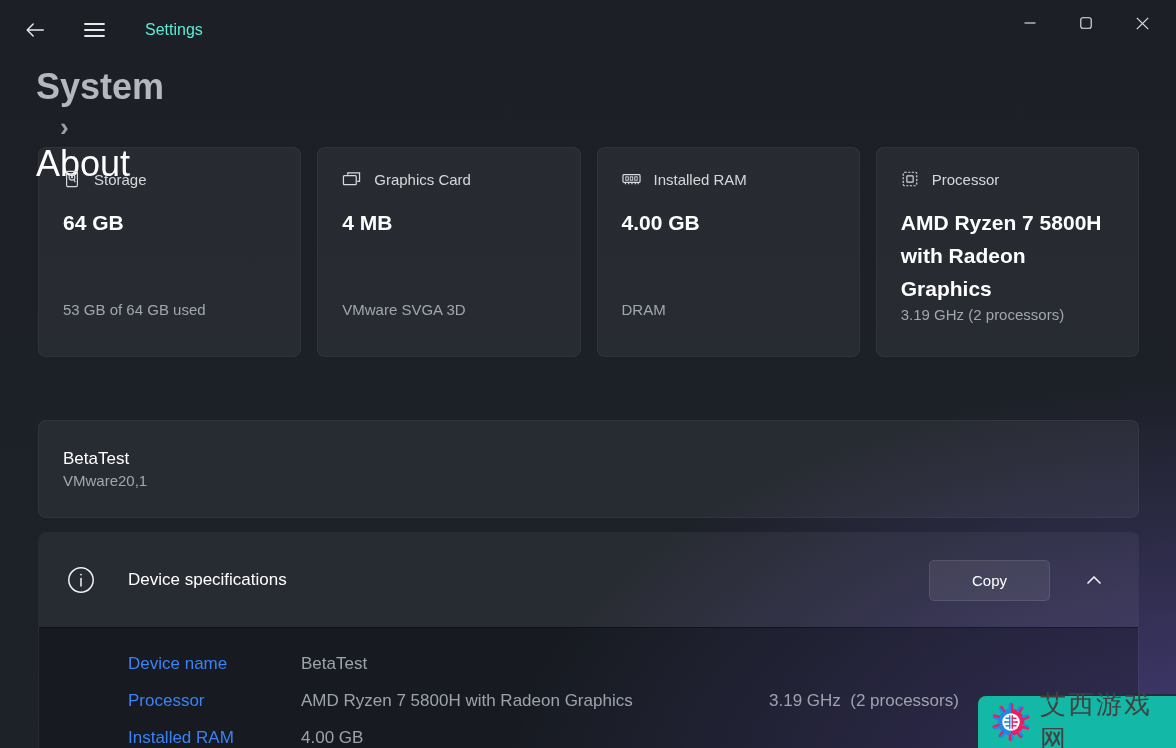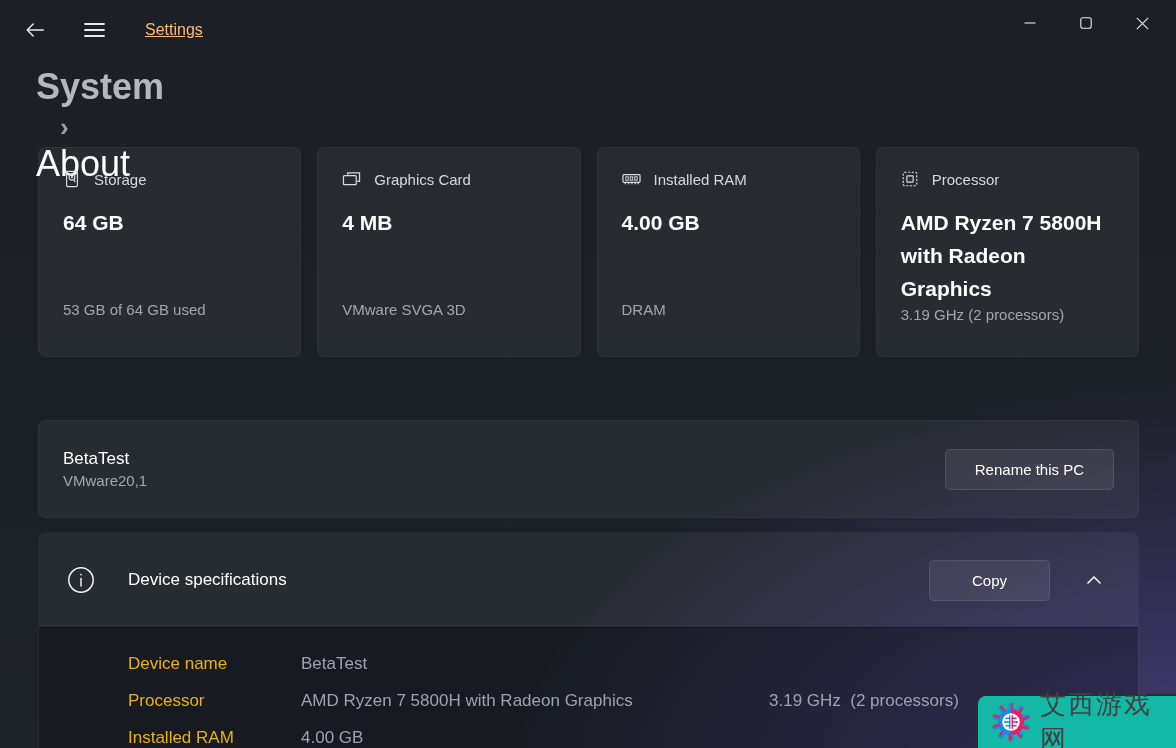--- a/index.html
+++ b/index.html
@@ -14,21 +14,21 @@
     background-color:#1c2026;
   }
 
   
   .titlebar { height:60px; display:flex; align-items:flex-start; }
   .tb-left { display:flex; align-items:center; height:60px; }
   .icon-btn { width:40px; height:36px; display:flex; align-items:center; justify-content:center;
               border-radius:5px; cursor:pointer; }
   .back-btn { margin-left:15px; }
   .menu-btn { margin-left:19px; }
-  .app-title { margin-left:31px; font-size:16px; color:#fdba74;text-decoration:underline; }
+  .app-title { margin-left:31px; font-size:16px; color:#5eead4; }
   .tb-right { margin-left:auto; display:flex; height:46px; }
   .caption-btn { width:56px; height:46px; display:flex; align-items:center; justify-content:center; }
   .caption-btn.close { margin-right:6px; }
 
   
   .breadcrumb { margin:6px 0 16px 36px; display:flex; height:56px;flex-direction:column; }
   .crumb-parent { font-size:36px; font-weight:600; color:#b4b8be; cursor:pointer; }
   .crumb-sep { font-size:26px; color:#9aa0a8; margin:4px 22px 0 24px; font-weight:600; }
   .crumb-current { font-size:36px; font-weight:400; color:#ffffff; }
 
@@ -72,21 +72,21 @@
   }
   .exp-title { margin-left:33px; font-size:17px; color:#ffffff; }
   .copy-btn { margin-left:auto; padding:11px 42px; }
   .chevron { margin-left:30px; margin-right:6px; width:28px; height:28px;
              display:flex; align-items:center; justify-content:center; cursor:pointer; }
   .exp-content {
     background:rgba(10,13,18,0.28); border-top:1px solid rgba(0,0,0,0.35);
     padding:17px 24px 20px 89px; height:160px;
   }
   .spec-row { display:grid; grid-template-columns:173px 468px auto; align-items:center; height:37px; }
-  .spec-label { font-size:17px; color:#eab308; }
+  .spec-label { font-size:17px; color:#3b82f6; }
   .spec-value { font-size:17px; color:#9da3ac; }
   .spec-extra { font-size:17px; color:#9da3ac; white-space:pre; }
 
   
   .watermark {
     position:absolute; right:0; bottom:0; width:200px; height:54px;
     background:#14b8a6; border:2px solid #272c38; border-right:none; border-bottom:none;
     border-radius:10px 0 0 0; display:flex; align-items:center; padding-left:13px; gap:9px;
   }
   .wm-text { font-size:26px; color:#414141; letter-spacing:2px;
@@ -214,21 +214,20 @@
     <div class="card-value">AMD Ryzen 7 5800H with Radeon Graphics</div>
     <div class="card-caption">3.19 GHz (2 processors)</div>
   </div>
 </div>
 
 <div class="rename-card">
   <div class="rename-names">
     <span class="device-name">BetaTest</span>
     <span class="device-model">VMware20,1</span>
   </div>
-  <button class="btn rename-btn">Rename this PC</button>
 </div>
 
 <div class="expander">
   <div class="exp-header">
     <span>
       <svg class="svgic" width="28" height="28" viewBox="0 0 28 28" fill="none" stroke="#f0f1f3" stroke-width="1.5">
         <circle cx="14" cy="14" r="12.2"></circle>
         <line x1="14" y1="12.5" x2="14" y2="20" stroke-linecap="round"></line>
         <circle cx="14" cy="8.6" r="0.9" fill="#f0f1f3" stroke="none"></circle>
       </svg>

